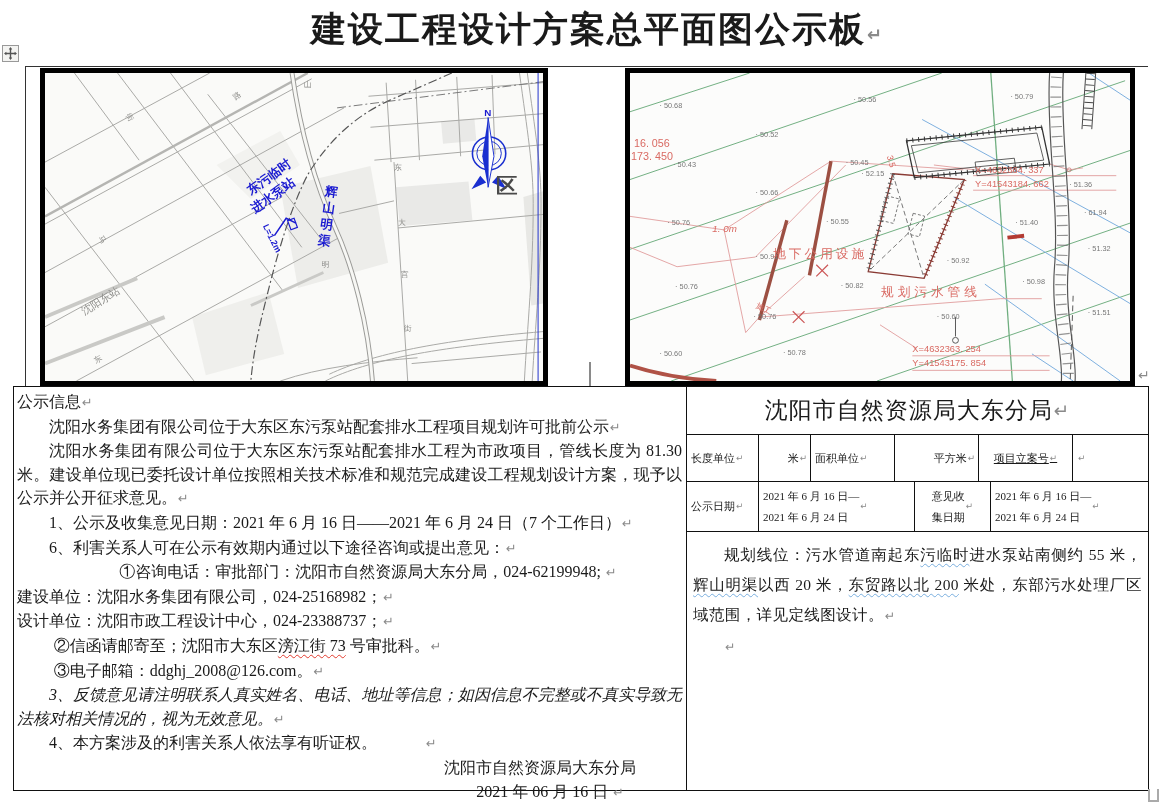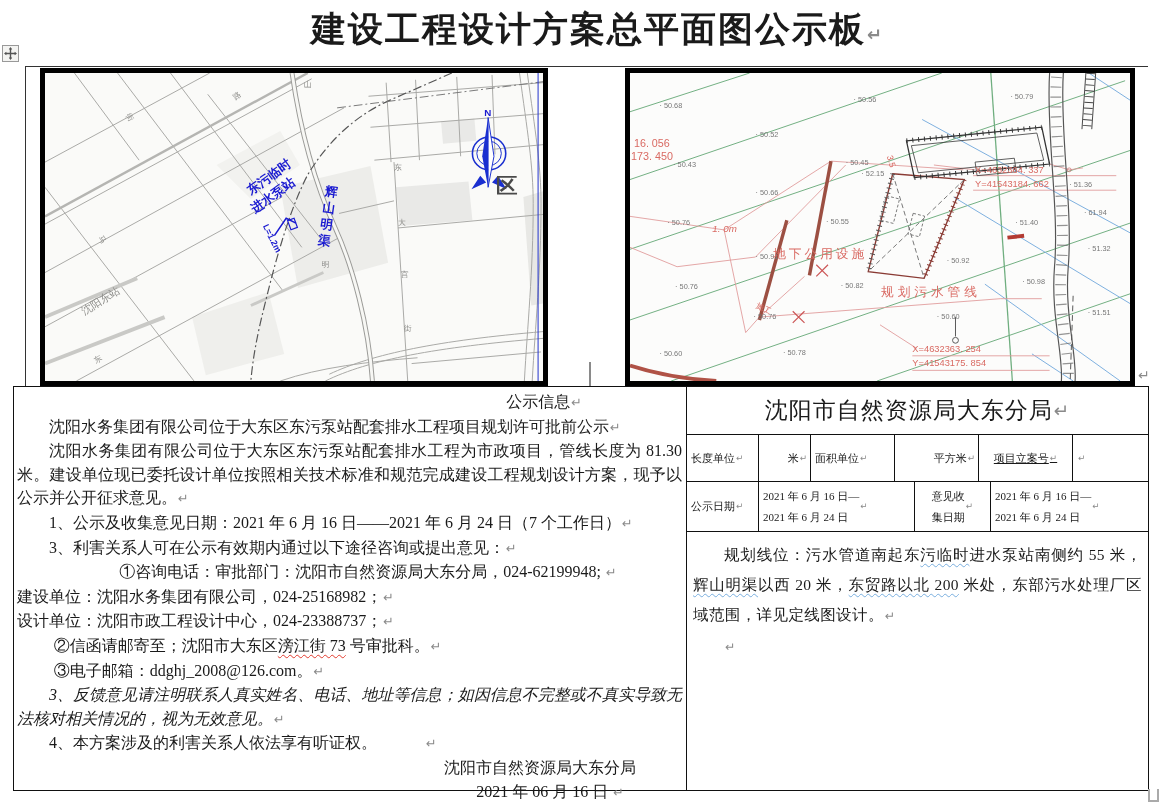--- a/index.html
+++ b/index.html
@@ -25,21 +25,21 @@
   .map svg{display:block;width:100%;height:100%;}
 
   .cell-divider-tick{position:absolute;left:589px;top:362px;width:1.5px;height:24px;background:#8a8a8a;}
   .img-pilc{position:absolute;left:1137px;top:367px;font-size:14px;}
 
   .bottom{position:absolute;left:13px;top:386px;width:1134px;height:403px;
     border:1.5px solid #111;box-sizing:content-box;display:flex;background:#fff;}
   .notice-cell{width:673px;border-right:1.5px solid #111;box-sizing:border-box;
     padding:3px 4px 0 3px;font-size:16px;}
   .notice-cell .nl{margin:0;line-height:23.6px;}
-  .p-center{text-align:right;padding-right:100px;}
+  .p-center{text-align:left;padding-right:100px;}
   .p-right{text-align:right;}
   .wavy-b{text-decoration:underline;text-decoration-style:wavy;
     text-decoration-color:#79aede;text-decoration-thickness:1px;text-underline-offset:3px;}
   .wavy-r{text-decoration:underline;text-decoration-style:wavy;
     text-decoration-color:#e23b2e;text-decoration-thickness:1px;text-underline-offset:3px;}
 
   .agency-cell{flex:1;display:flex;flex-direction:column;}
   .agency-header{height:47px;border-bottom:1.5px solid #111;display:flex;
     align-items:center;justify-content:center;font-size:23px;letter-spacing:1px;}
   .arow{display:flex;border-bottom:1.5px solid #111;font-size:11px;}
@@ -259,21 +259,21 @@
   <div class="cell-divider-tick"></div>
   <span class="pilc img-pilc">↵</span>
 
   <div class="bottom">
 
     <div class="notice-cell" id="notice">
         <p class="nl p-center"><span>公示信息</span><span class="pilc">↵</span></p>
         <p class="nl" style="text-indent: 2em;"><span>沈阳水务集团有限公司位于大东区东污泵站配套排水工程项目规划许可批前公示</span><span class="pilc">↵</span></p>
         <p class="nl" style="text-align: justify; text-indent: 2em;"><span>沈阳水务集团有限公司位于大东区东污泵站配套排水工程为市政项目，管线长度为 81.30 米。建设单位现已委托设计单位按照相关技术标准和规范完成建设工程规划设计方案，现予以公示并公开征求意见。</span><span class="pilc">↵</span></p>
         <p class="nl" style="text-indent: 2em;"><span>1、公示及收集意见日期：2021 年 6 月 16 日——2021 年 6 月 24 日（7 个工作日）</span><span class="pilc">↵</span></p>
-        <p class="nl" style="text-indent: 2em;"><span>3、利害关系人可在公示有效期内通过以下途径咨询或提出意见：</span><span class="pilc">↵</span></p>
+        <p class="nl" style="text-indent: 2em;"><span>6、利害关系人可在公示有效期内通过以下途径咨询或提出意见：</span><span class="pilc">↵</span></p>
         <p class="nl" style="text-indent: 2.3em; text-align: center;"><span>①咨询电话：审批部门：沈阳市自然资源局大东分局，024-62199948; </span><span class="pilc">↵</span></p>
         <p class="nl"><span>建设单位：沈阳水务集团有限公司，024-25168982；</span><span class="pilc">↵</span></p>
         <p class="nl"><span>设计单位：沈阳市政工程设计中心，024-23388737；</span><span class="pilc">↵</span></p>
         <p class="nl" style="text-indent: 2.3em;"><span>②信函请邮寄至；沈阳市大东区</span><span class="wavy-r">滂江街 73</span><span> 号审批科。</span><span class="pilc">↵</span></p>
         <p class="nl" style="text-indent: 2.3em;"><span>③电子邮箱：ddghj_2008@126.com。</span><span class="pilc">↵</span></p>
         <p class="nl" style="text-align: justify; text-indent: 2em; font-style: italic;"><span>3、反馈意见请注明联系人真实姓名、电话、地址等信息；如因信息不完整或不真实导致无法核对相关情况的，视为无效意见。</span><span class="pilc">↵</span></p>
         <p class="nl" style="text-indent: 2em;"><span>4、本方案涉及的利害关系人依法享有听证权。　　　</span><span class="pilc">↵</span></p>
         <p class="nl p-right" style="padding-right: 46px;"><span>沈阳市自然资源局大东分局</span></p>
         <p class="nl p-right" style="padding-right: 58px;"><span>2021 年 06 月 16 日 </span><span class="pilc">↵</span></p>
       </div>

